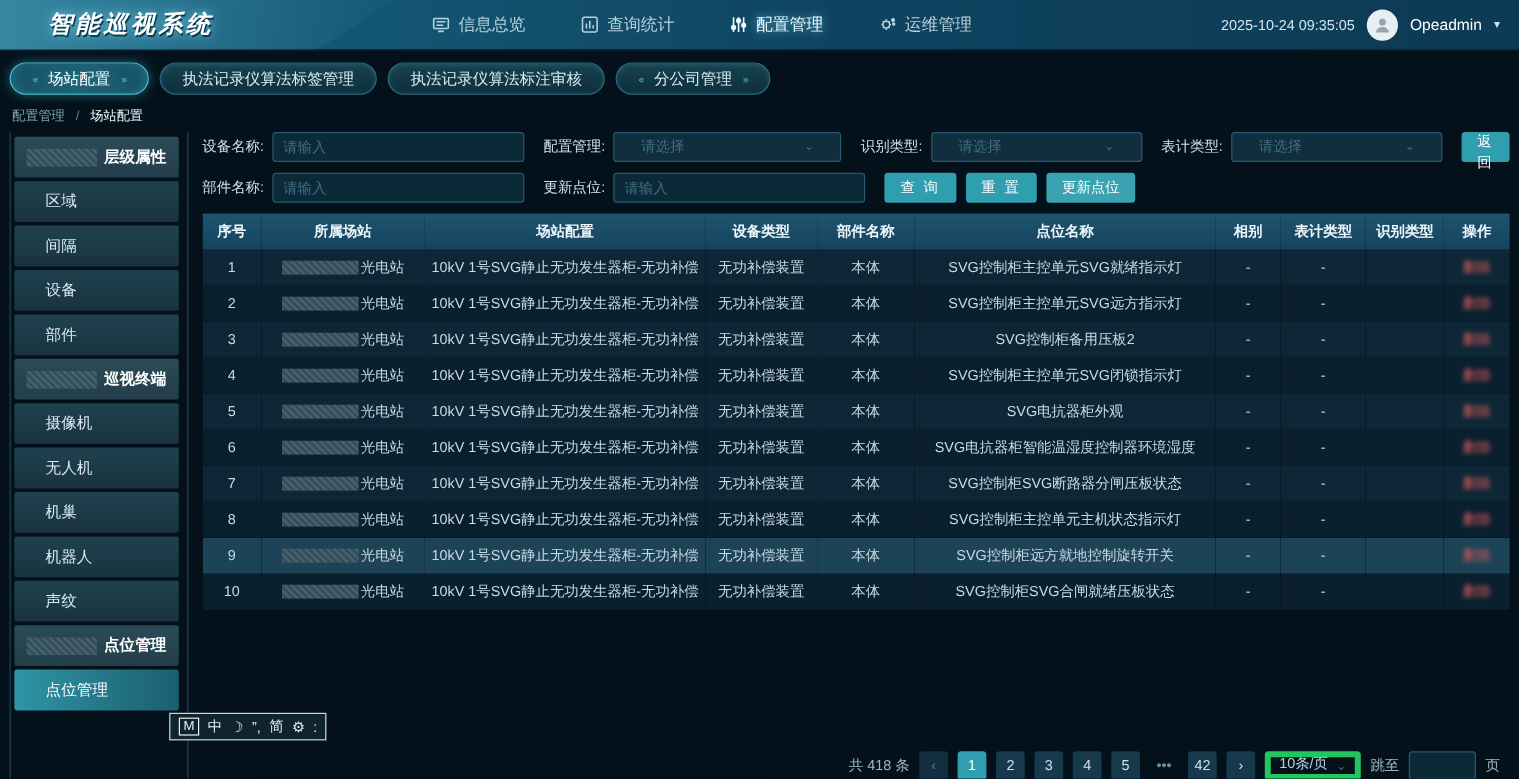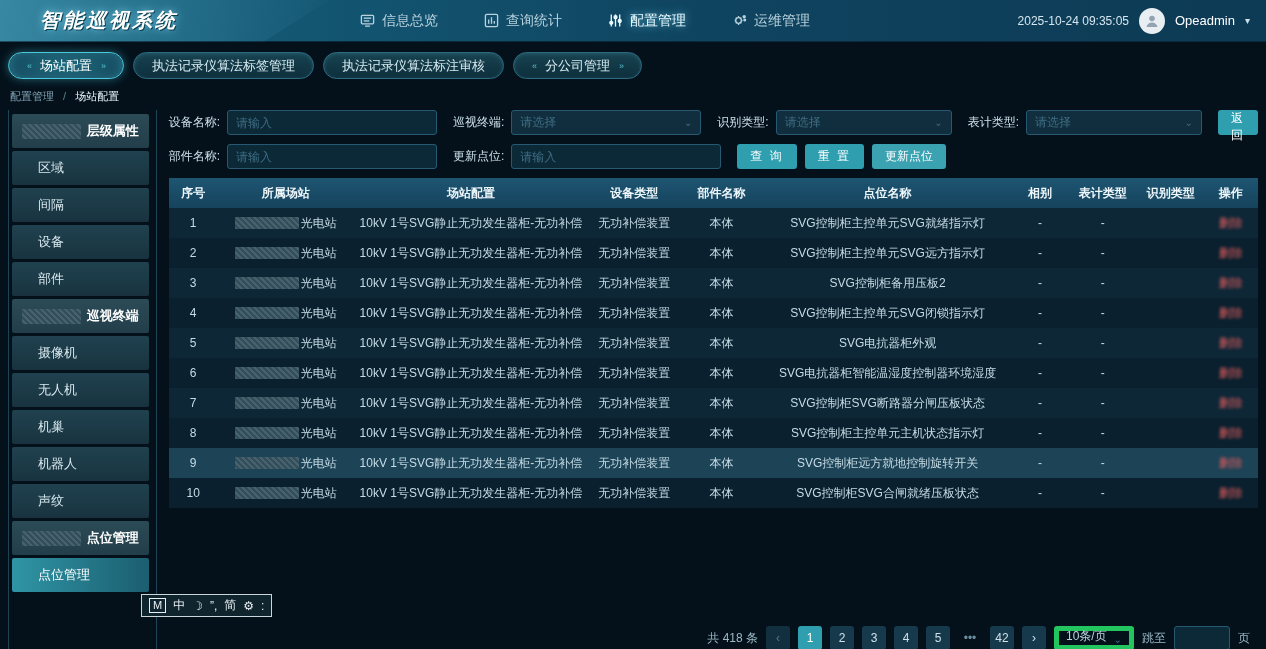--- a/index.html
+++ b/index.html
@@ -60,21 +60,21 @@
   .content { flex:1; padding-left:12px; display:flex; flex-direction:column; }
 
   
   .f-row { display:flex; align-items:center; gap:8px; margin-bottom:9px; }
   .f-group { display:flex; align-items:center; gap:7px; margin-right:8px; }
   .f-label { color:#cde0ea; font-size:12px; white-space:nowrap; }
   .f-input { width:210px; height:25px; background:#0c2938; border:1px solid #275a72; border-radius:3px;
     color:#d5e6ef; font-size:12px; padding:0 8px; outline:none; }
   .f-input::placeholder { color:#3f6d82; }
   .f-select { width:190px; height:25px; background:#102e3d; border:1px solid #275a72; border-radius:3px;
-    display:flex; align-items:center; justify-content:space-between; padding:0 8px;
+    display:flex; align-items:center; justify-content:space-between; padding:0 22px;
     color:#3f6d82; font-size:12px; cursor:pointer;text-align:right; }
   .f-select.narrow { width:176px; }
   .chev { font-size:10px; color:#3f6d82; }
   .btn { height:25px; padding:0 13px; background:#2f9fb0; color:#fff; border:none; border-radius:3px;
     font-size:12px; cursor:pointer; letter-spacing:2px; }
   .btn.update { letter-spacing:0; background:#3aa2b1; }
   .btn.back { margin-left:auto; background:#2f9fb0; }
 
   
   table { width:100%; border-collapse:collapse; table-layout:fixed; }
@@ -276,21 +276,21 @@
 
     <section class="content">
 
       <div class="filters">
         <div class="f-row">
           <div class="f-group">
             <span class="f-label">设备名称:</span>
             <input class="f-input" placeholder="请输入" style="">
           </div>
           <div class="f-group">
-            <span class="f-label">巡视终端:</span>
+            <span class="f-label">配置管理:</span>
             <div class="f-select">
               <span>请选择</span>
               <span class="chev">⌄</span>
             </div>
           </div>
           <div class="f-group">
             <span class="f-label">识别类型:</span>
             <div class="f-select narrow">
               <span>请选择</span>
               <span class="chev">⌄</span>

